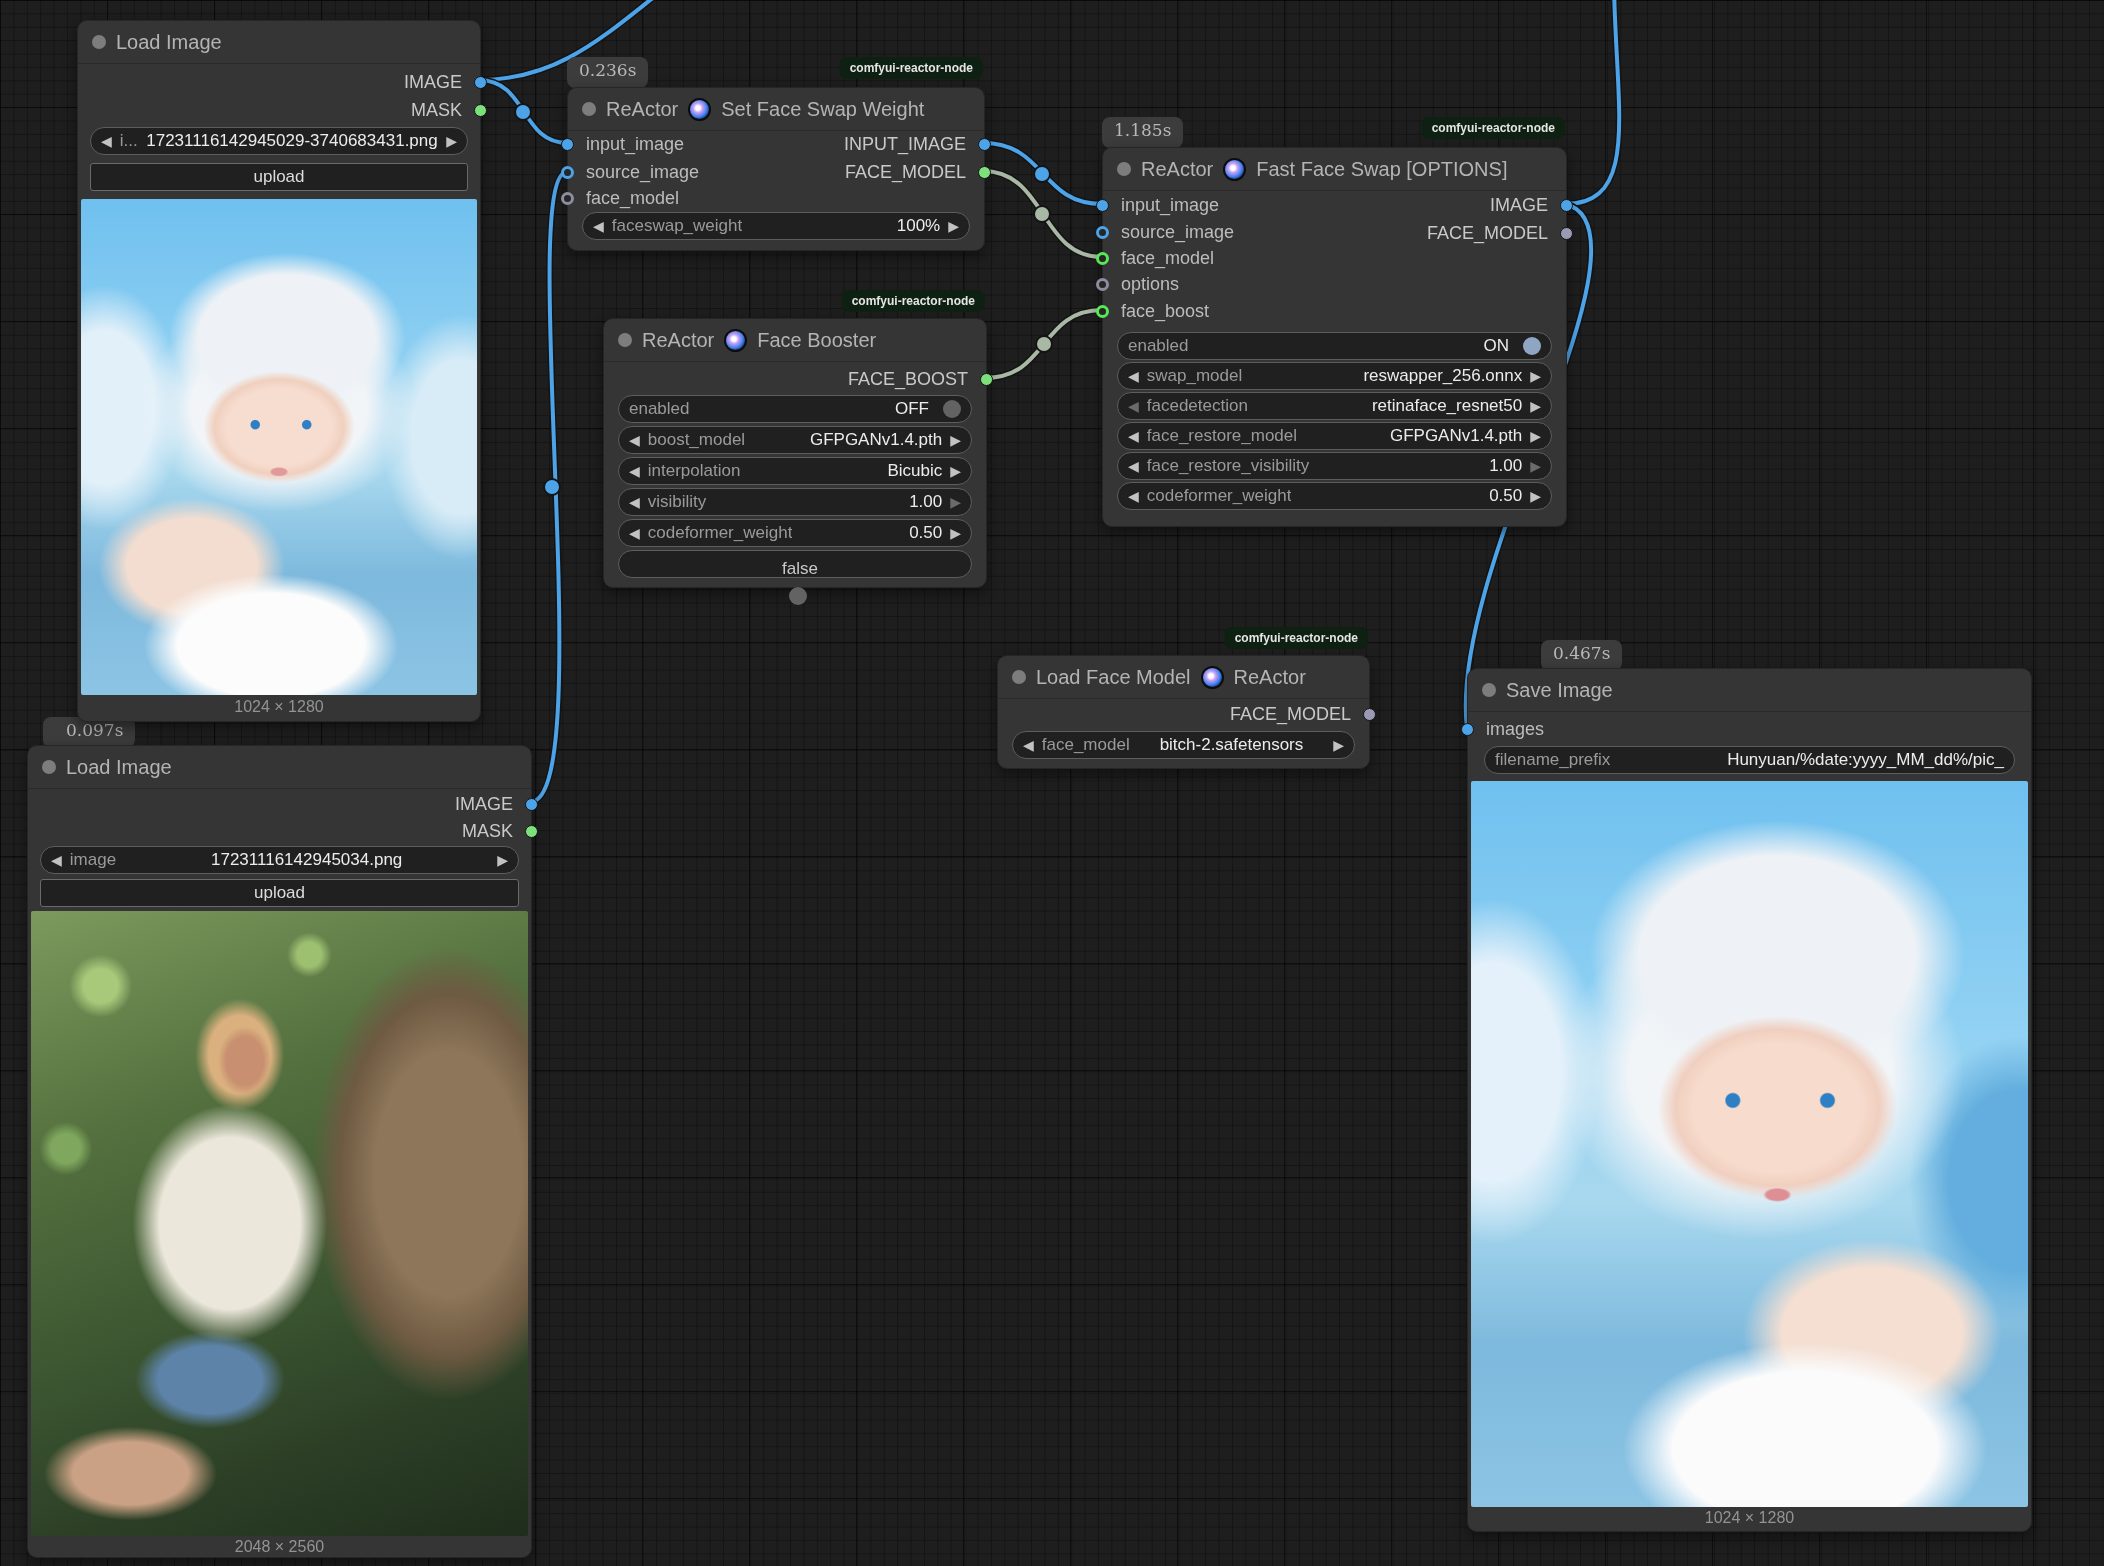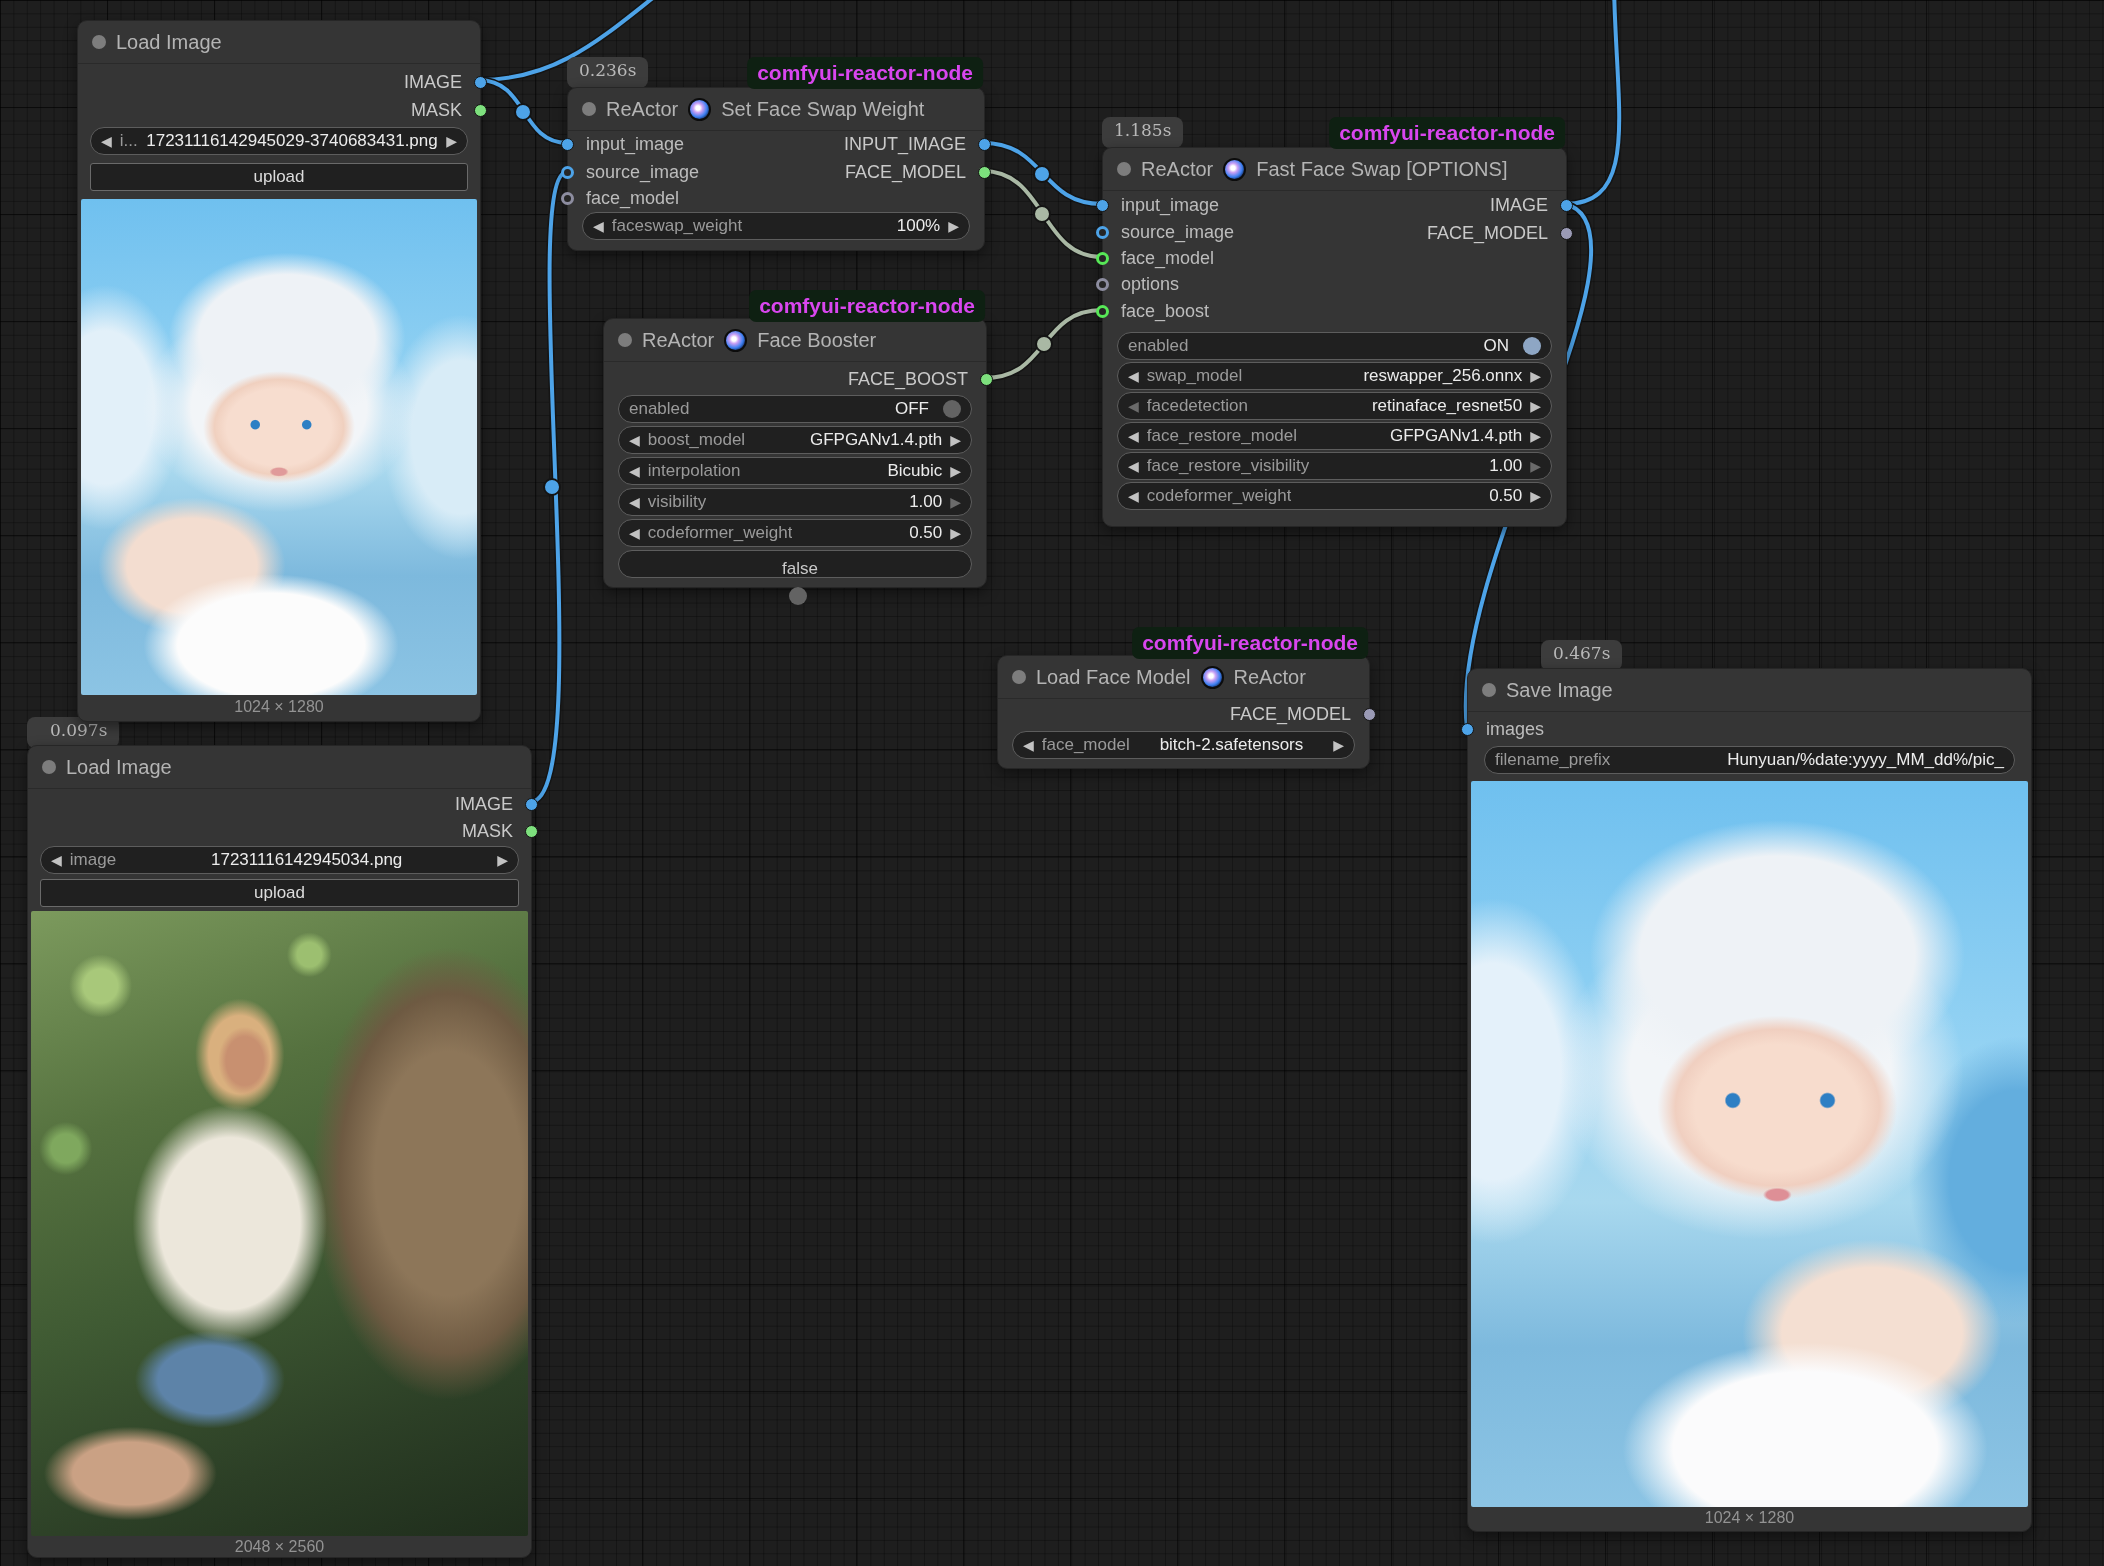--- a/index.html
+++ b/index.html
@@ -53,21 +53,21 @@
   .pill .wlabel{color:#9a9a9a;white-space:nowrap;overflow:hidden;text-overflow:ellipsis;}
   .pill .wvalue{color:#ececec;margin-left:auto;white-space:nowrap;}
   .pill .wvalue.center{margin:0 auto;}
   .pill .knob{width:18px;height:18px;border-radius:50%;background:#636363;flex:0 0 auto;margin-left:6px;}
   .pill .knob.on{background:#8ea6c4;}
   .btn{
     position:absolute;height:28px;box-sizing:border-box;border:1px solid #6a6a6a;border-radius:3px;
     background:#202020;display:flex;align-items:center;justify-content:center;font-size:17px;color:#dcdcdc;
   }
   .badge{
-    position:absolute;z-index:3;background:#0e2012;color:#d946ef;font-weight:bold;font-size:21px;
+    position:absolute;z-index:3;background:#0e2012;color:#e5e5e5;font-weight:bold;font-size:12px;
     padding:4px 10px;border-radius:7px;white-space:nowrap;
   }
   .timing{
     position:absolute;z-index:1;background:#3c3c3c;color:#b8b8b8;font-size:17px;
     font-family:"DejaVu Serif", serif;padding:3px 12px 8px 12px;border-radius:8px;white-space:nowrap;
   }
   .imgbox{position:absolute;border-radius:2px;overflow:hidden;}
   .caption{position:absolute;left:0;right:0;text-align:center;font-size:16px;color:#939393;}
   
   .p1{
@@ -367,21 +367,21 @@
         <span class="lbl">images</span>
       </div>
     <div class="pill" style="left:16px;width:531px;top:77px;">
       <span class="wlabel">filename_prefix</span>
       <span class="wvalue">Hunyuan/%date:yyyy_MM_dd%/pic_</span>
     </div>
     <div class="imgbox p3" style="left:3px;top:112px;width:557px;height:726px;"></div>
     <div class="caption" style="top:840px;">1024 × 1280</div>
   </div>
 
-  <div class="timing" style="left:27px;top:717px;padding-left:23px;">0.097s</div>
+  <div class="timing" style="left:43px;top:717px;padding-left:23px;">0.097s</div>
   <div class="node" style="left:27px;top:745px;width:503px;height:811px;">
     <div class="ntitle">
       <span class="tdot"></span>
       <span>Load Image</span>
     </div>
     <div class="srow out" style="top:47px;">
         <span class="lbl">IMAGE</span>
         <span class="dot blue"></span>
       </div>
     <div class="srow out" style="top:74px;">

